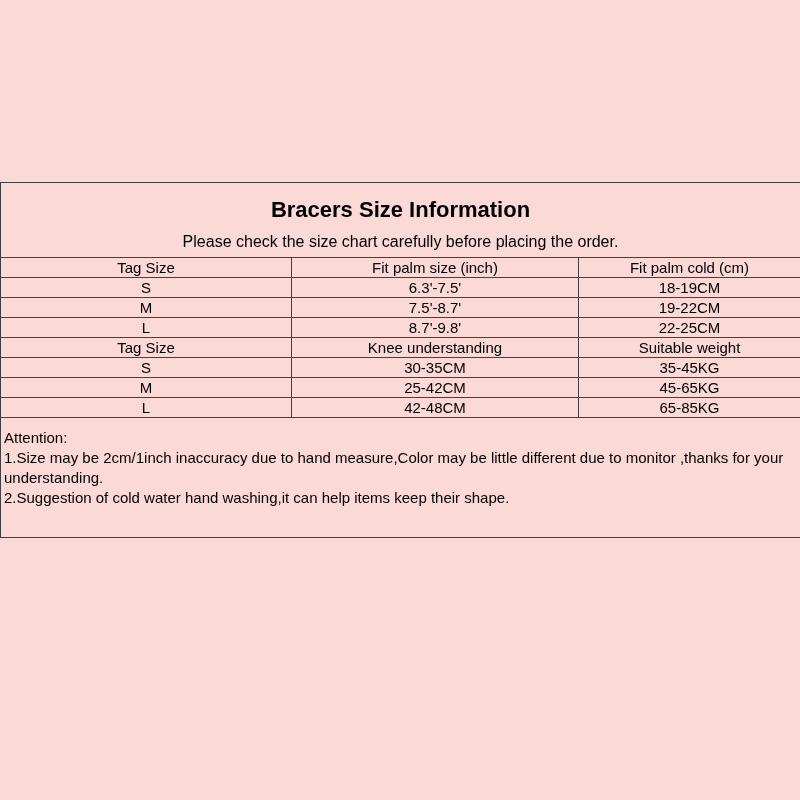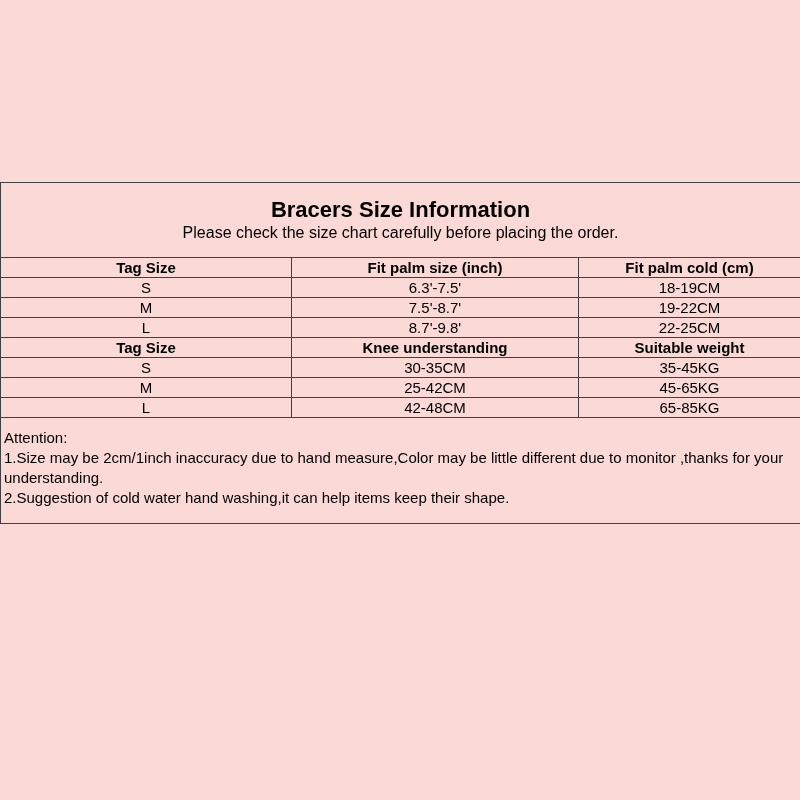--- a/index.html
+++ b/index.html
@@ -31,41 +31,42 @@
       font-size: 15px;
       padding: 0;
       height: 19px;
       overflow: hidden;
       white-space: nowrap;
     }
     col.c1 { width: 291px; }
     col.c2 { width: 287px; }
     col.c3 { width: 222px; }
     tr.hdr td {
-      font-weight: bold;
+      font-weight: normal;
     }
     td.title-cell {
       height: 74px;
       vertical-align: top;
     }
     .section-title {
       font-size: 22px;
       font-weight: bold;
       line-height: 26px;
       padding-top: 14px;
     }
     .section-subtitle {
       font-size: 16px;
       line-height: 20px;
+      margin-top: 9px;
     }
     td.attention-cell {
       height: 89px;
       text-align: left;
       vertical-align: top;
-      padding: 10px 4px 6px 3px;
+      padding: 10px 4px 20px 3px;
       font-size: 15px;
       line-height: 20px;
       white-space: normal;
     }
     .attention-line {
       margin: 0;
     }
   </style>
 </head>
 <body>

